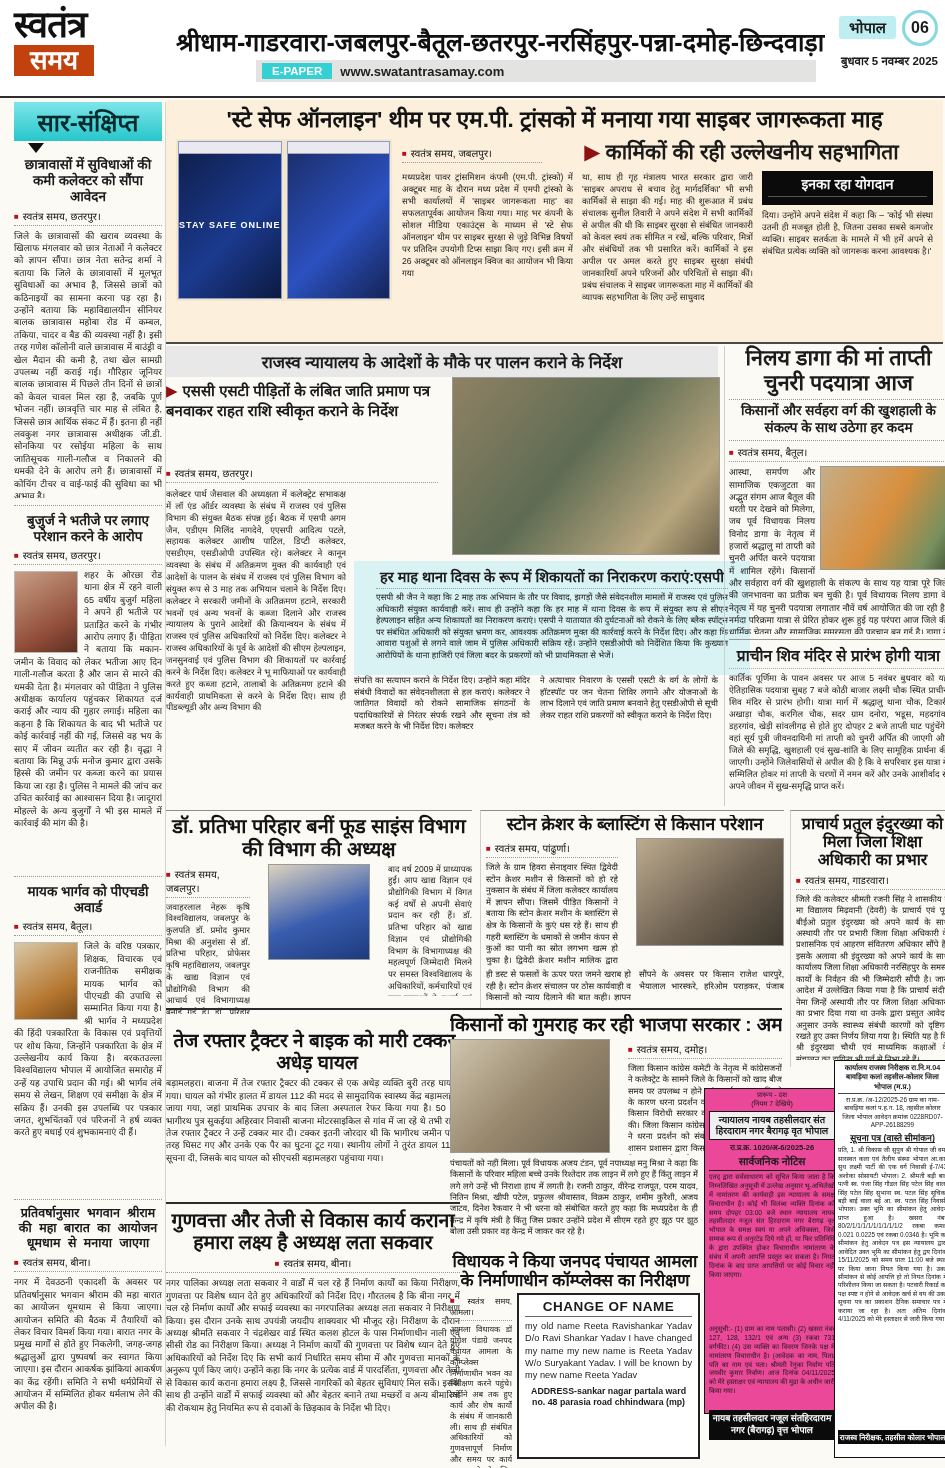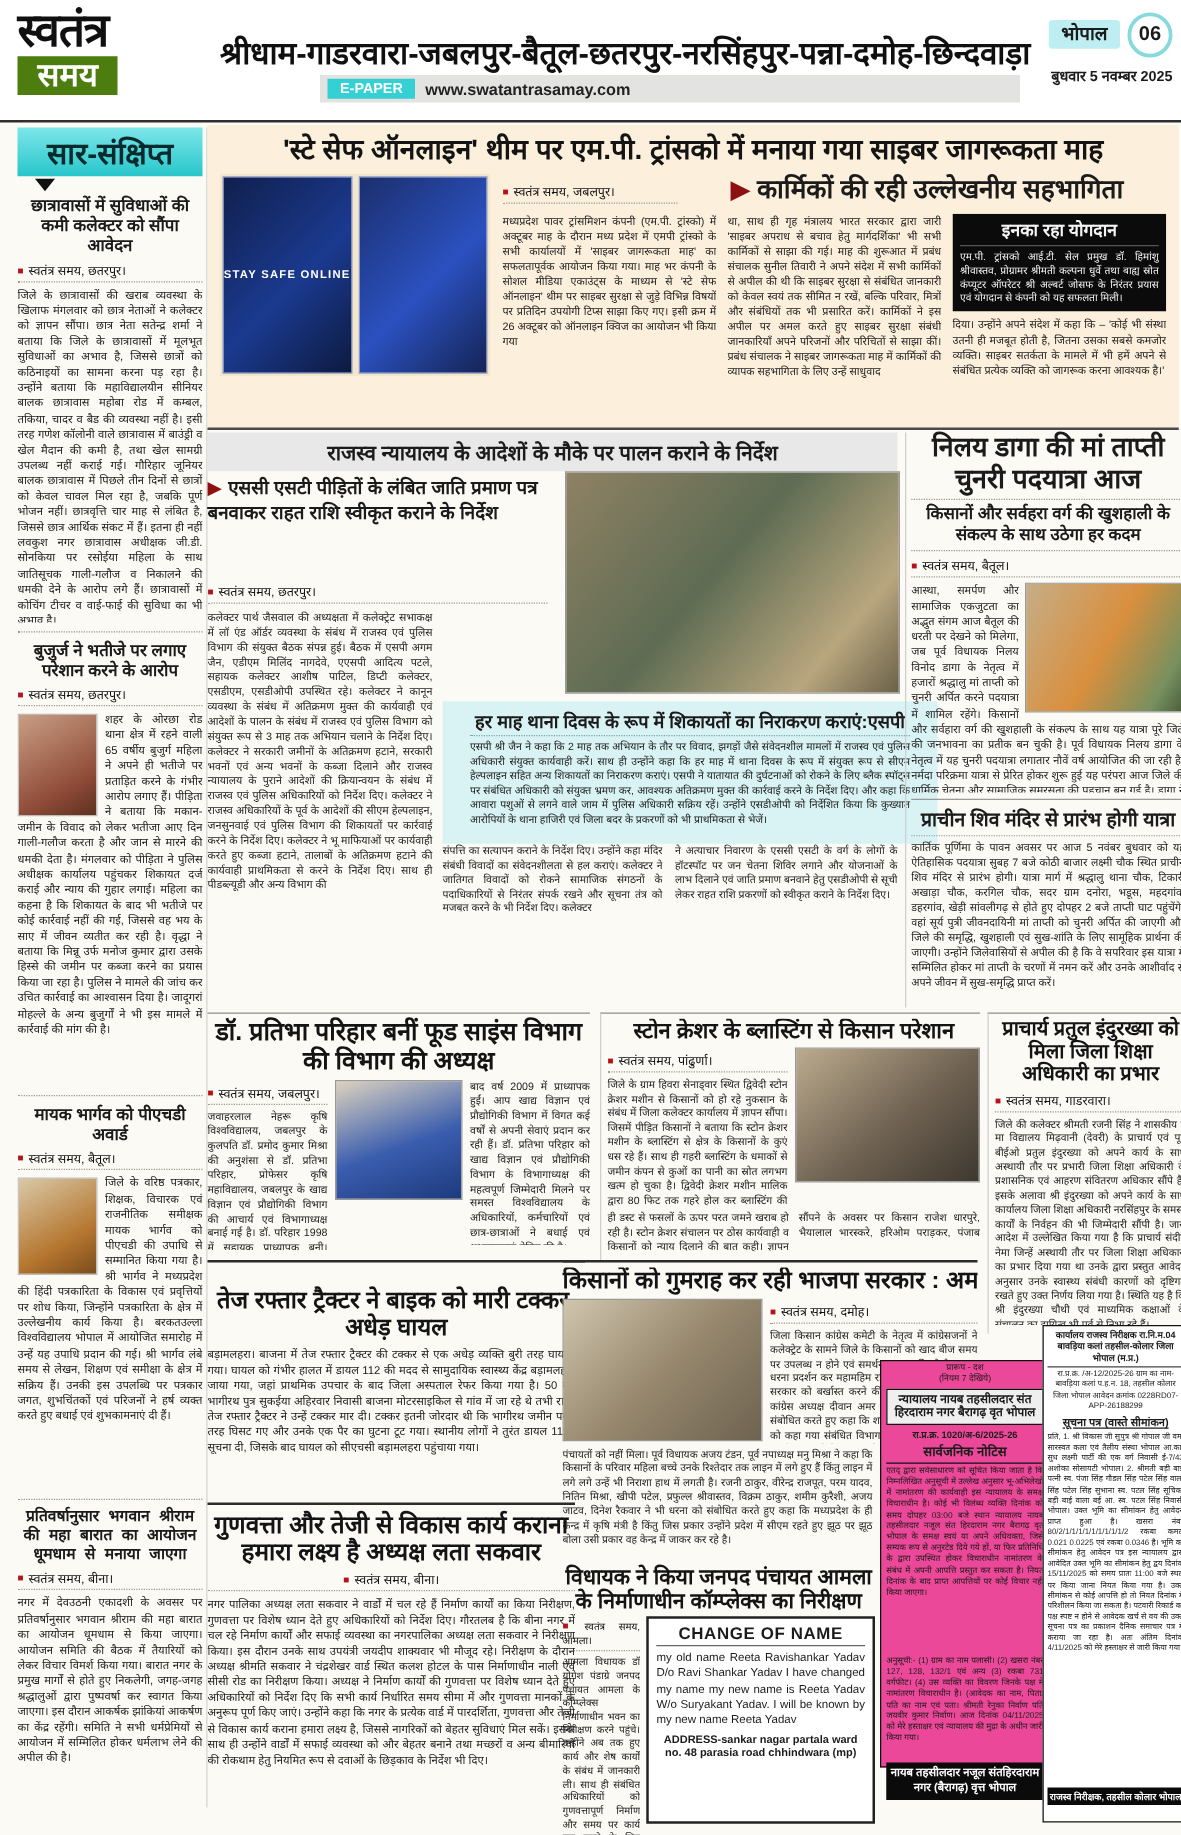--- a/index.html
+++ b/index.html
@@ -7,41 +7,41 @@
   #page{position:relative;width:945px;height:1468px;background:#fbfaf5;margin:0 auto;overflow:hidden;color:#1b1b1b;}
   .abs{position:absolute;}
   .hl{font-weight:800;color:#141414;text-align:center;line-height:1.14;}
   .bt{font-size:9px;line-height:1.38;text-align:justify;color:#222;overflow:hidden;}
   .by{font-weight:400;font-size:10px;color:#111;border-bottom:1px dotted #9a9a9a;padding-bottom:2px;margin:3px 0 4px 0;}
   .by::before{content:"■";color:#b5121b;font-size:8px;margin-right:4px;vertical-align:1px;}
   .arrow{color:#8f1010;margin-right:5px;}
   
   #header{left:0;top:0;width:945px;height:96px;border-bottom:2px solid #2e2e2e;background:#fff;}
   .logo1{font-size:37px;font-weight:900;letter-spacing:-1px;color:#101010;line-height:1;}
-  .logo2{display:inline-block;background:#4d7c0f;color:#fff;font-weight:900;font-size:26px;line-height:1.1;padding:1px 16px;margin-top:2px;}
+  .logo2{display:inline-block;background:#c2410c;color:#fff;font-weight:900;font-size:26px;line-height:1.1;padding:1px 16px;margin-top:2px;}
   .cities{font-size:25px;font-weight:800;color:#101010;white-space:nowrap;}
   .estrip{background:#e3e3e2;height:22px;display:flex;align-items:center;gap:8px;padding:0 6px;}
   .epb{background:#35d0d4;color:#fff;font-weight:700;font-size:11.5px;padding:2px 10px;}
   .url{font-size:13px;font-weight:700;color:#222;}
   .citybadge{background:#bfeef2;font-weight:800;font-size:15px;padding:3px 10px;border-radius:3px;}
   .pagecirc{display:inline-flex;align-items:center;justify-content:center;width:30px;height:30px;border:3px solid #86d9dd;border-radius:50%;font-weight:900;font-size:16px;background:#fff;margin-left:6px;}
   .hdate{font-size:11.5px;font-weight:800;margin-top:7px;text-align:right;white-space:nowrap;}
   
   #sidebar{left:14px;top:102px;width:148px;height:1344px;border-right:1px solid #d4d4d4;padding-right:3px;}
   .sbtitle{background:linear-gradient(#7de6e9,#27c6cb);font-size:24px;font-weight:800;text-align:center;padding:3px 0;color:#062b2c;}
   .sbtri{width:0;height:0;border-left:8px solid transparent;border-right:8px solid transparent;border-top:10px solid #111;margin:2px 0 4px 14px;}
   .sbhl{font-size:13.5px;font-weight:800;text-align:center;line-height:1.2;margin:4px 0 3px 0;}
   .sbsep{border-bottom:1px dotted #999;margin:7px 0;}
   .sbph{float:left;width:62px;height:80px;margin:2px 6px 2px 0;border:1px solid #bbb;}
   
   #cyber{left:166px;top:100px;width:777px;height:242px;background:#fcf0dc;border-bottom:2px solid #4a4a4a;}
   .cyhl{font-size:22.5px;padding-top:7px;}
   .cyrow{display:flex;padding:6px 10px 0 10px;gap:10px;}
   .slides{width:212px;height:158px;display:flex;gap:5px;background:#f3e6cd;padding:2px;border:1px solid #c9b econ;}
-  .slide{flex:1;border:1px solid #8899cc;display:flex;}
+  .slide{flex:1;border:1px solid #8899cc;display:flex;flex-direction:column;}
   .slidehead{height:11px;background:#e9e9ef;border-bottom:1px solid #aab;}
   .slidebody1{flex:1;background:linear-gradient(135deg,#101f4e,#1b3a8f 55%,#0d1a40);display:flex;align-items:center;justify-content:center;}
   .slidebody2{flex:1;background:linear-gradient(135deg,#1c2f6e,#2b51c0 55%,#152456);}
   .staytxt{color:#fff;font-weight:700;font-size:9px;letter-spacing:1px;text-align:center;line-height:1.6;}
   .cyright{flex:1;display:flex;flex-direction:column;}
   .cyheadrow{display:flex;align-items:flex-start;gap:8px;}
   .cysub{flex:1;font-size:21px;font-weight:800;text-align:center;line-height:1.2;}
   .cycols{display:flex;gap:9px;margin-top:4px;}
   .cycol{flex:1;font-size:8.6px;line-height:1.4;text-align:justify;overflow:hidden;height:138px;}
   .blackbox{background:#0b0b0b;color:#f5f5f5;padding:4px 6px 5px 6px;margin-bottom:4px;}
@@ -68,21 +68,21 @@
   .phnilay{float:right;width:126px;height:102px;margin:0 0 4px 5px;border:1px solid #999;background:linear-gradient(120deg,#c5ae87,#d98f3e 50%,#77905f 85%,#4a5c3a);}
   .nbody{font-size:8.8px;line-height:1.4;text-align:justify;height:168px;overflow:hidden;}
   .shl{font-size:15.5px;font-weight:800;text-align:center;border-top:1px solid #999;margin-top:5px;padding-top:4px;border-bottom:1px dotted #aaa;padding-bottom:2px;}
   .sbody{font-size:8.6px;line-height:1.4;text-align:justify;height:128px;overflow:hidden;margin-top:3px;}
   
   .lb{border-top:1px solid #8d8d8d;padding-top:4px;}
   #pratibha{left:166px;top:810px;width:306px;height:194px;}
   #stone{left:480px;top:810px;width:298px;height:194px;border-left:1px solid #cfcfcf;padding-left:5px;}
   #prachary{left:790px;top:810px;width:153px;height:252px;border-left:1px solid #cfcfcf;padding-left:5px;}
   .phl2{font-size:20px;}
-  .prow{display:flex;gap:6px;margin-top:3px;}
+  .prow{display:flex;gap:18px;margin-top:3px;}
   .pcol{flex:1;}
   .phwoman{width:100px;height:94px;border:1px solid #999;background:linear-gradient(160deg,#ddd3bf,#3a5dae 55%,#1d3a7e);flex:0 0 auto;}
   .phmen{width:146px;height:106px;border:1px solid #999;background:linear-gradient(140deg,#bcab8e,#6f6252 55%,#3e382f);flex:0 0 auto;}
   .twocol{column-count:2;column-gap:8px;margin-top:3px;}
   
   #tractor{left:166px;top:1008px;width:302px;height:188px;border-top:2px solid #2b2b2b;padding-top:20px;}
   #kisan{left:450px;top:1008px;width:332px;height:238px;border-top:2px solid #2b2b2b;padding-top:4px;}
   .phprotest{width:158px;height:112px;border:1px solid #999;background:linear-gradient(135deg,#d0c5ae,#97886e 50%,#6e6351);flex:0 0 auto;}
   
   #gunvatta{left:166px;top:1202px;width:294px;height:246px;border-top:2px solid #2b2b2b;padding-top:5px;}
@@ -195,21 +195,20 @@
               <div class="by">स्वतंत्र समय, जबलपुर।</div>
             </div>
           <div class="cysub"><span class="arrow">▶</span><span>कार्मिकों की रही उल्लेखनीय सहभागिता</span></div>
         </div>
         <div class="cycols">
           <div class="cycol">मध्यप्रदेश पावर ट्रांसमिशन कंपनी (एम.पी. ट्रांस्को) में अक्टूबर माह के दौरान मध्य प्रदेश में एमपी ट्रांस्को के सभी कार्यालयों में 'साइबर जागरूकता माह' का सफलतापूर्वक आयोजन किया गया। माह भर कंपनी के सोशल मीडिया एकाउंट्स के माध्यम से 'स्टे सेफ ऑनलाइन' थीम पर साइबर सुरक्षा से जुड़े विभिन्न विषयों पर प्रतिदिन उपयोगी टिप्स साझा किए गए। इसी क्रम में 26 अक्टूबर को ऑनलाइन क्विज का आयोजन भी किया गया</div>
           <div class="cycol">था, साथ ही गृह मंत्रालय भारत सरकार द्वारा जारी 'साइबर अपराध से बचाव हेतु मार्गदर्शिका' भी सभी कार्मिकों से साझा की गई। माह की शुरूआत में प्रबंध संचालक सुनील तिवारी ने अपने संदेश में सभी कार्मिकों से अपील की थी कि साइबर सुरक्षा से संबंधित जानकारी को केवल स्वयं तक सीमित न रखें, बल्कि परिवार, मित्रों और संबंधियों तक भी प्रसारित करें। कार्मिकों ने इस अपील पर अमल करते हुए साइबर सुरक्षा संबंधी जानकारियाँ अपने परिजनों और परिचितों से साझा कीं। प्रबंध संचालक ने साइबर जागरूकता माह में कार्मिकों की व्यापक सहभागिता के लिए उन्हें साधुवाद</div>
           <div class="cycol">
             <div class="blackbox">
               <div class="bbt">इनका रहा योगदान</div>
-              <div class="bbb">एम.पी. ट्रांसको आई.टी. सेल प्रमुख डॉ. हिमांशु श्रीवास्तव, प्रोग्रामर श्रीमती कल्पना धुर्वे तथा बाह्य स्रोत कंप्यूटर ऑपरेटर श्री अल्बर्ट जोसफ के निरंतर प्रयास एवं योगदान से कंपनी को यह सफलता मिली।</div>
             </div>
             <span>दिया। उन्होंने अपने संदेश में कहा कि – 'कोई भी संस्था उतनी ही मजबूत होती है, जितना उसका सबसे कमजोर व्यक्ति। साइबर सतर्कता के मामले में भी हमें अपने से संबंधित प्रत्येक व्यक्ति को जागरूक करना आवश्यक है।'</span>
           </div>
         </div>
       </div>
     </div>
   </div>
 
   <div id="collector" class="abs">
     <div class="kicker">राजस्व न्यायालय के आदेशों के मौके पर पालन कराने के निर्देश</div>

